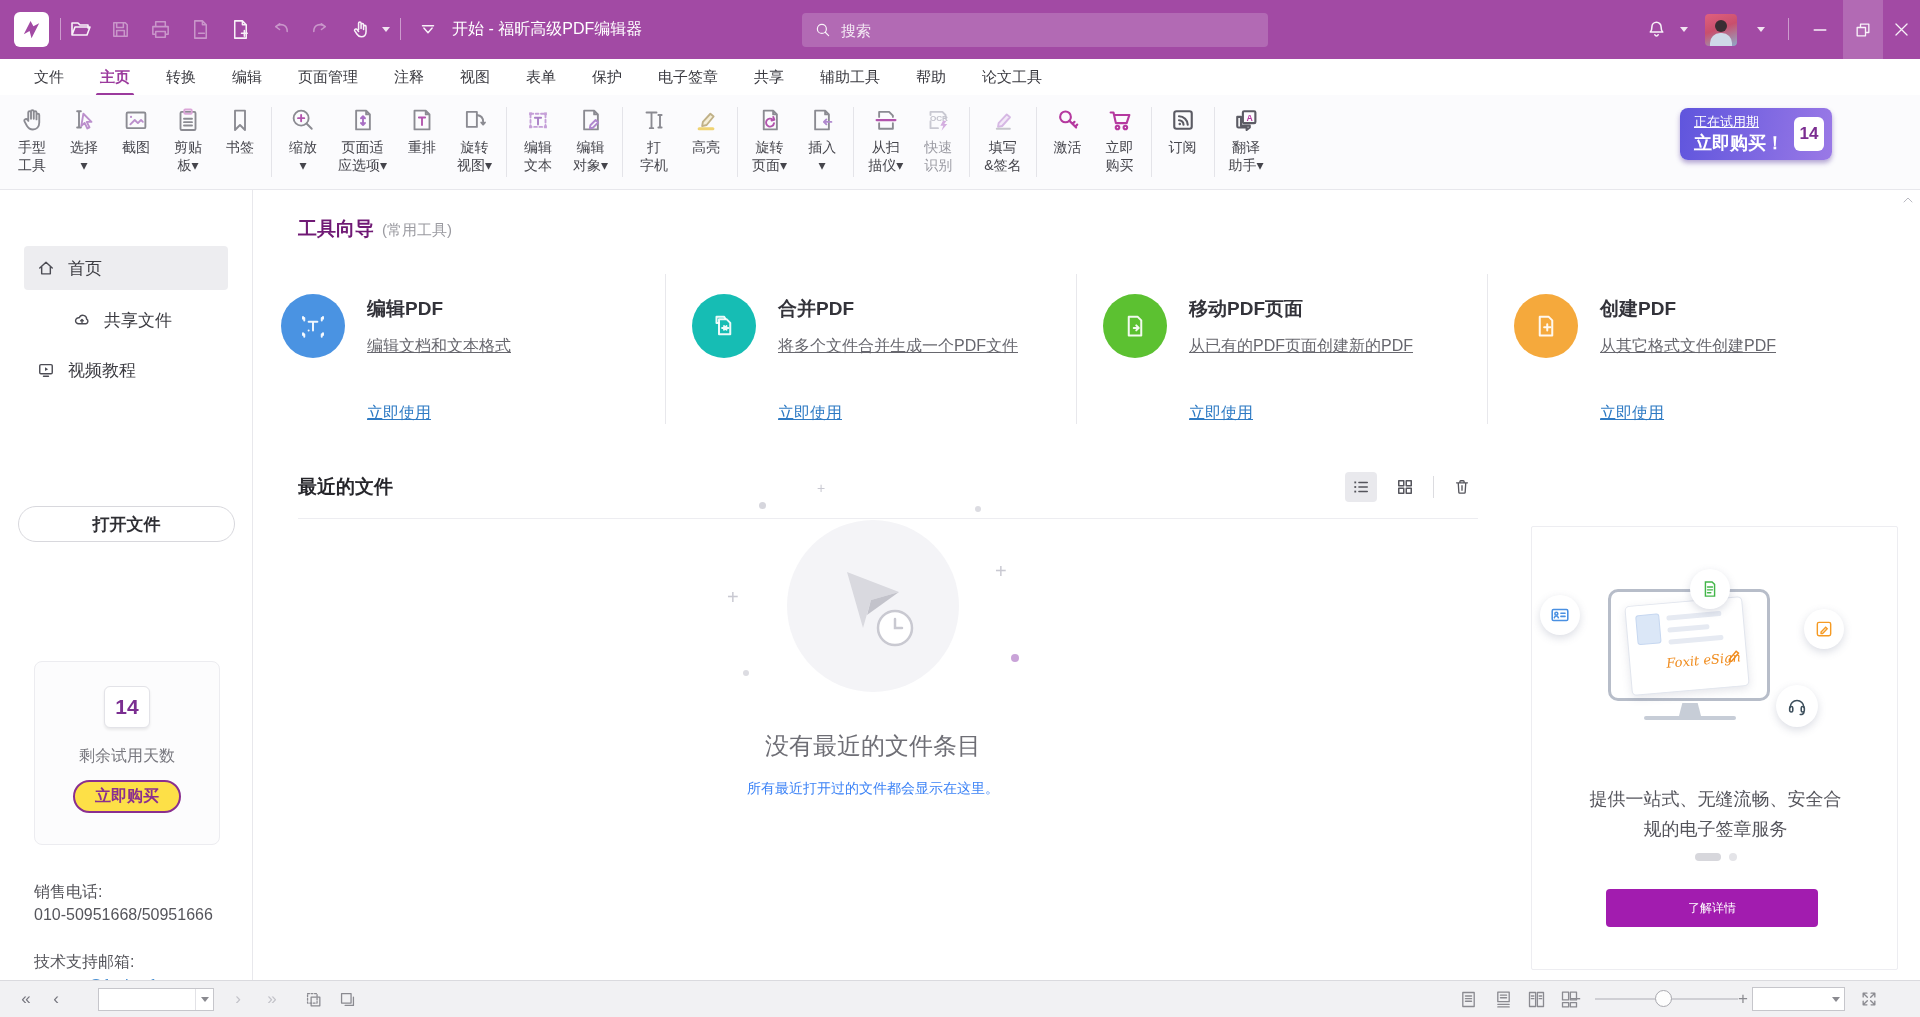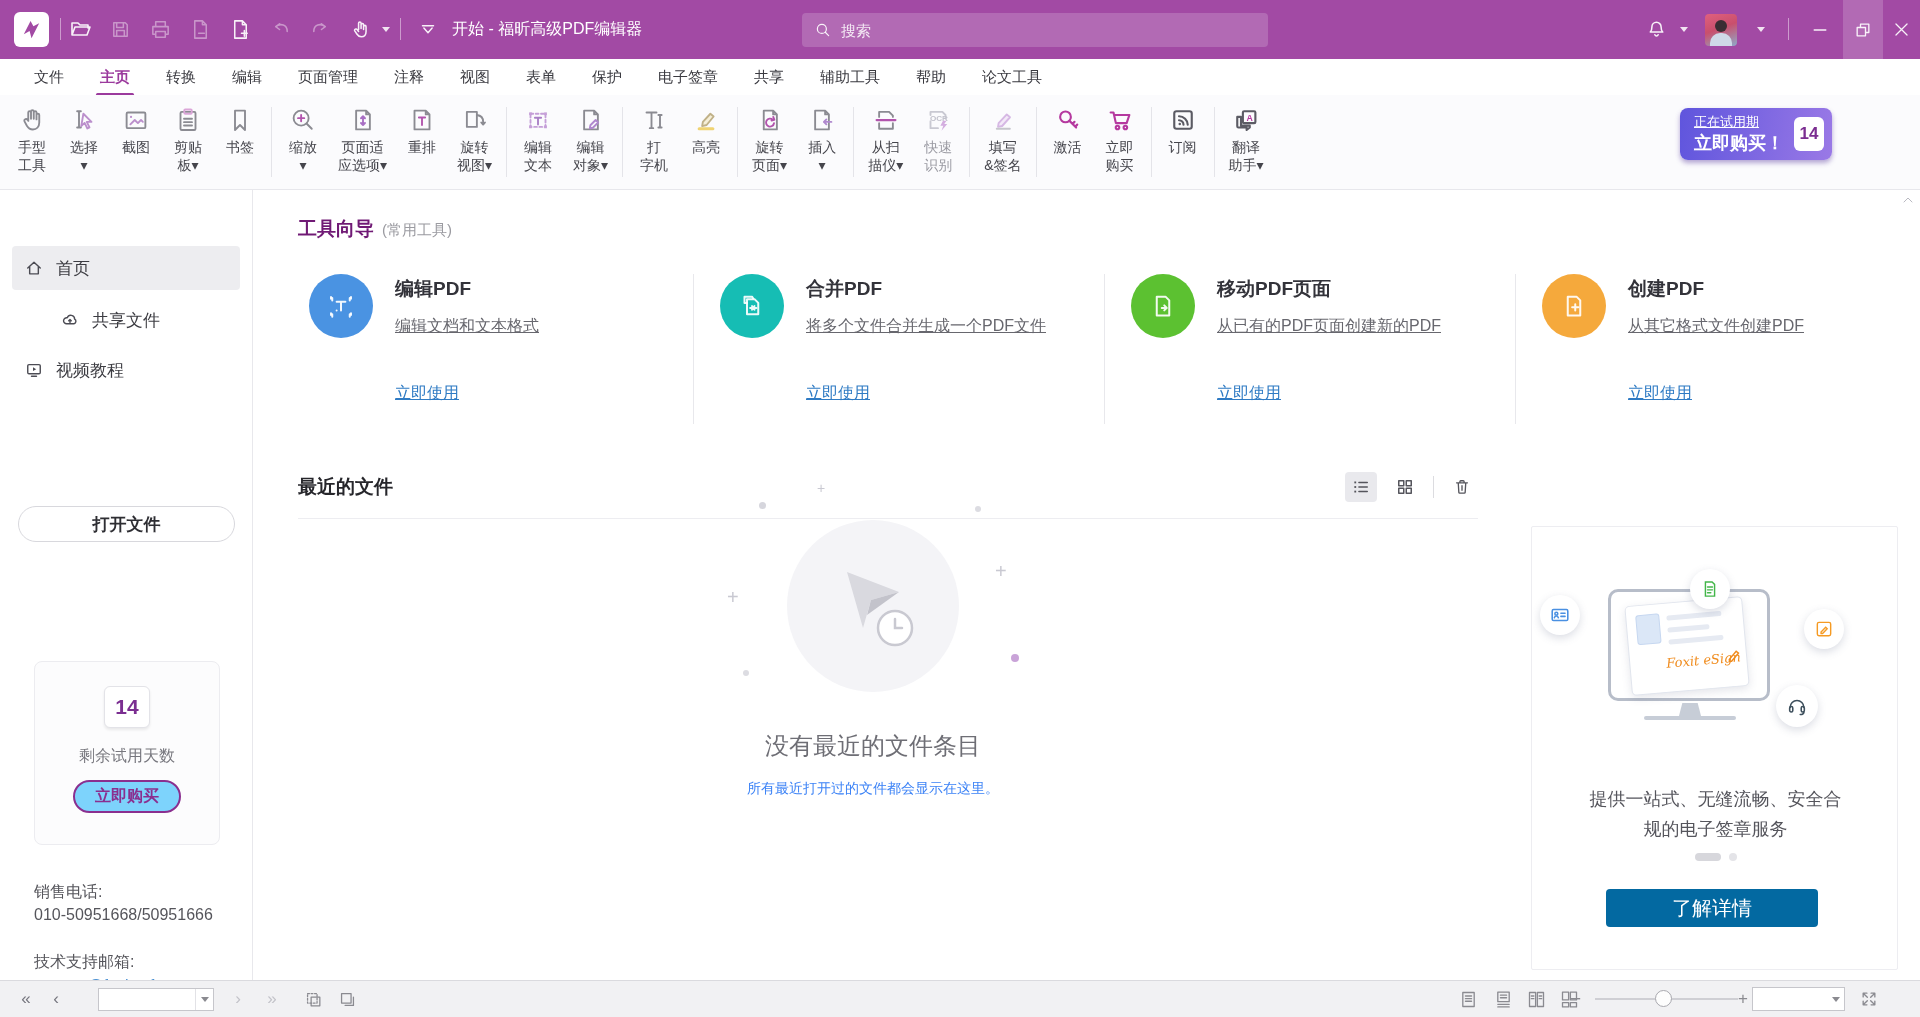--- a/index.html
+++ b/index.html
@@ -38,40 +38,40 @@
   .tb-item svg { margin-bottom:4px; }
   .tb-lbl { font-size:14px; line-height:1.25; color:#45454c; text-align:center; white-space:nowrap; }
   .tb-div { width:1px; height:70px; background:#e4e4e9; margin:2px 5px 0 5px; flex:0 0 1px; }
   #trial-badge { position:absolute; right:88px; top:13px; width:152px; height:52px; border-radius:8px; background:linear-gradient(100deg,#5f55dd 0%,#9a79e6 100%); box-shadow:0 3px 5px rgba(90,60,160,.45); display:flex; align-items:center; padding:0 8px 0 14px; gap:10px; }
   #trial-badge .t1 { color:#fff; font-size:13px; line-height:1.35; white-space:nowrap;text-decoration:underline; }
   #trial-badge .t2 { color:#fff; font-size:18px; font-weight:bold; line-height:1.35; white-space:nowrap; }
   #trial-badge .days { width:34px; height:34px; background:#fff; border-radius:6px; color:#7b2e91; font-size:17px; font-weight:bold; display:flex; align-items:center; justify-content:center; }
 
   
   #sidebar { position:absolute; left:0; top:190px; width:253px; height:790px; background:#fff; border-right:1px solid #e8e8ec; }
-  .sb-item { display:flex; align-items:center; gap:12px; height:44px; margin:0 12px; padding:0 12px; border-radius:4px; font-size:17px; color:#3c3c42; }
+  .sb-item { display:flex; align-items:center; gap:12px; height:44px; margin:0 24px; padding:0 12px; border-radius:4px; font-size:17px; color:#3c3c42; }
   .sb-item.active { background:#ededf0; }
   .sb-caret { margin-left:auto; width:0; height:0; border-left:5px solid transparent; border-right:5px solid transparent; border-top:6px solid #6f6f76; }
   #open-file-btn { position:absolute; left:18px; top:316px; width:217px; height:36px; border:1px solid #d8d8dd; border-radius:18px; background:#fff; font-size:17px; font-weight:bold; color:#2e2e33; display:flex; align-items:center; justify-content:center; font-family:inherit; }
   #trial-card { position:absolute; left:34px; top:471px; width:186px; height:184px; background:#fcfcfd; border:1px solid #ececf0; border-radius:8px; display:flex; flex-direction:column; align-items:center; padding-top:24px; }
   #trial-card .daybox { width:46px; height:42px; background:#fff; border:1px solid #e3e3e8; border-radius:6px; box-shadow:0 2px 3px rgba(0,0,0,.08); color:#7b2e91; font-weight:bold; font-size:21px; display:flex; align-items:center; justify-content:center; }
   #trial-card .lbl { margin-top:18px; font-size:16px; color:#77777e; }
-  #trial-card .buy { margin-top:13px; border:2px solid #8a2f8f; color:#8a2f8f; font-weight:bold; font-size:16px; border-radius:17px; padding:4px 20px; background:#7dd3fc; font-family:inherit; }
+  #trial-card .buy { margin-top:13px; border:2px solid #8a2f8f; color:#8a2f8f; font-weight:bold; font-size:16px; border-radius:17px; padding:4px 20px; background:#fde047; font-family:inherit; }
   #sb-contact { position:absolute; left:34px; top:690px; font-size:16px; color:#55555b; line-height:1.45; }
   #sb-contact .mail { color:#4a90d2; }
   #sb-contact .gap { height:24px; }
 
   
   #main { position:absolute; left:253px; top:190px; width:1667px; height:790px; background:#fff; }
   #scroll-up { position:absolute; right:4px; top:2px; }
 
   #tools-title-row { position:absolute; left:45px; top:26px; display:flex; align-items:baseline; gap:8px; }
   #tools-title { font-size:19px; font-weight:bold; color:#701a75; }
   #tools-sub { font-size:15px; color:#9b9ba1; }
-  #cards { position:absolute; left:56px; top:84px; display:flex; align-items:flex-start; }
+  #cards { position:absolute; left:28px; top:84px; display:flex; align-items:flex-end; }
   .card { width:384px; display:flex; gap:22px; padding-right:10px; }
   .card-div { width:1px; height:150px; background:#e8e8ec; margin-right:26px; }
   .card-ic { width:64px; height:64px; border-radius:50%; flex:0 0 64px; display:flex; align-items:center; justify-content:center; }
   .card-body { padding-top:2px; }
   .card-title { font-size:19px; font-weight:bold; color:#33333a; }
   .card-desc { margin-top:14px; font-size:16px; color:#67676e; white-space:nowrap;text-decoration:underline; }
   .card-link { display:inline-block; margin-top:46px; font-size:16px; color:#2f7bc4; text-decoration:underline; }
 
   #recent-header { position:absolute; left:45px; top:282px; width:1180px; display:flex; align-items:center; border-bottom:1px solid #ededf1; padding-bottom:16px; }
   #recent-title { font-size:19px; font-weight:bold; color:#26262b; }
@@ -95,21 +95,21 @@
   #mon-base { position:absolute; left:112px; top:189px; width:92px; height:4px; background:#c7cdd7; border-radius:2px; }
   #sign-card { position:absolute; left:96px; top:74px; width:118px; height:90px; background:#fff; border:1px solid #e1e5ed; border-radius:5px; box-shadow:0 3px 8px rgba(80,90,120,.15); transform:rotate(-5deg); padding:8px; }
   #sign-card .ava { position:absolute; left:9px; top:9px; width:24px; height:30px; background:#dbe7f7; border:1px solid #c6d7f0; border-radius:3px; }
   #sign-card .ln { position:absolute; left:40px; height:5px; border-radius:2px; background:#e6eaf2; }
   #esign-text { position:absolute; left:36px; top:52px; font-family:"DejaVu Serif","Liberation Serif",serif; font-style:italic; font-size:13px; color:#f08c1e; white-space:nowrap; }
   .badge { position:absolute; background:#fff; border-radius:50%; box-shadow:0 3px 8px rgba(90,100,130,.22); display:flex; align-items:center; justify-content:center; }
   #rp-text { position:absolute; left:0; top:258px; width:367px; text-align:center; font-size:18px; color:#55555c; line-height:1.65; }
   #rp-dots { position:absolute; left:0; top:326px; width:367px; display:flex; justify-content:center; align-items:center; gap:8px; }
   #rp-dots .d1 { width:26px; height:8px; border-radius:4px; background:#d7d7dc; }
   #rp-dots .d2 { width:8px; height:8px; border-radius:50%; background:#e4e4e8; }
-  #rp-btn { position:absolute; left:74px; top:362px; width:212px; height:38px; background:#0369a1; border:none; border-radius:4px; color:#fff; font-size:20px; font-family:Liberation Sans, sans-serif; }
+  #rp-btn { position:absolute; left:74px; top:362px; width:212px; height:38px; background:#a21caf; border:none; border-radius:4px; color:#fff; font-size:12px; font-family:Liberation Sans, sans-serif; }
 
   
   #statusbar { position:absolute; left:0; top:980px; width:1920px; height:37px; background:#f1f1f3; border-top:1px solid #dadade; }
   .sb-nav { position:absolute; top:0; height:36px; display:flex; align-items:center; justify-content:center; font-size:17px; color:#76767e; }
   .sb-nav.dis { color:#c3c3c9; }
   #page-box { position:absolute; left:98px; top:7px; width:116px; height:23px; background:#fff; border:1px solid #c6c6cb; display:flex; align-items:center; }
   #page-box input { flex:1; border:none; outline:none; min-width:0; font-size:13px; padding:0 6px; font-family:inherit; }
   #page-box .cb { width:18px; height:21px; display:flex; align-items:center; justify-content:center; border-left:1px solid #e2e2e6; }
   .caret-g { width:0; height:0; border-left:4px solid transparent; border-right:4px solid transparent; border-top:5px solid #8a8a90; }
   #zoom-track { position:absolute; left:1595px; top:17px; width:143px; height:2px; background:#cfcfd4; }

